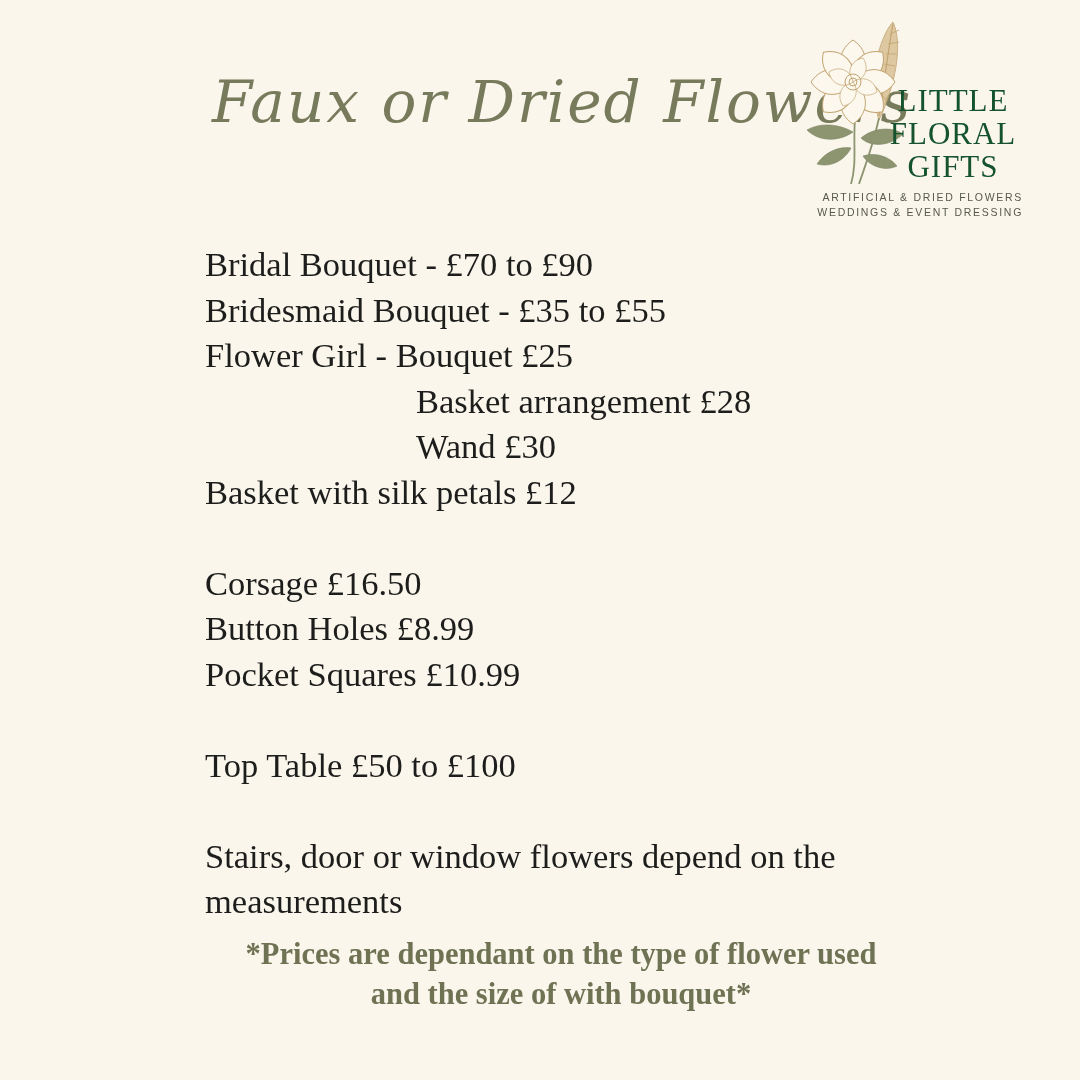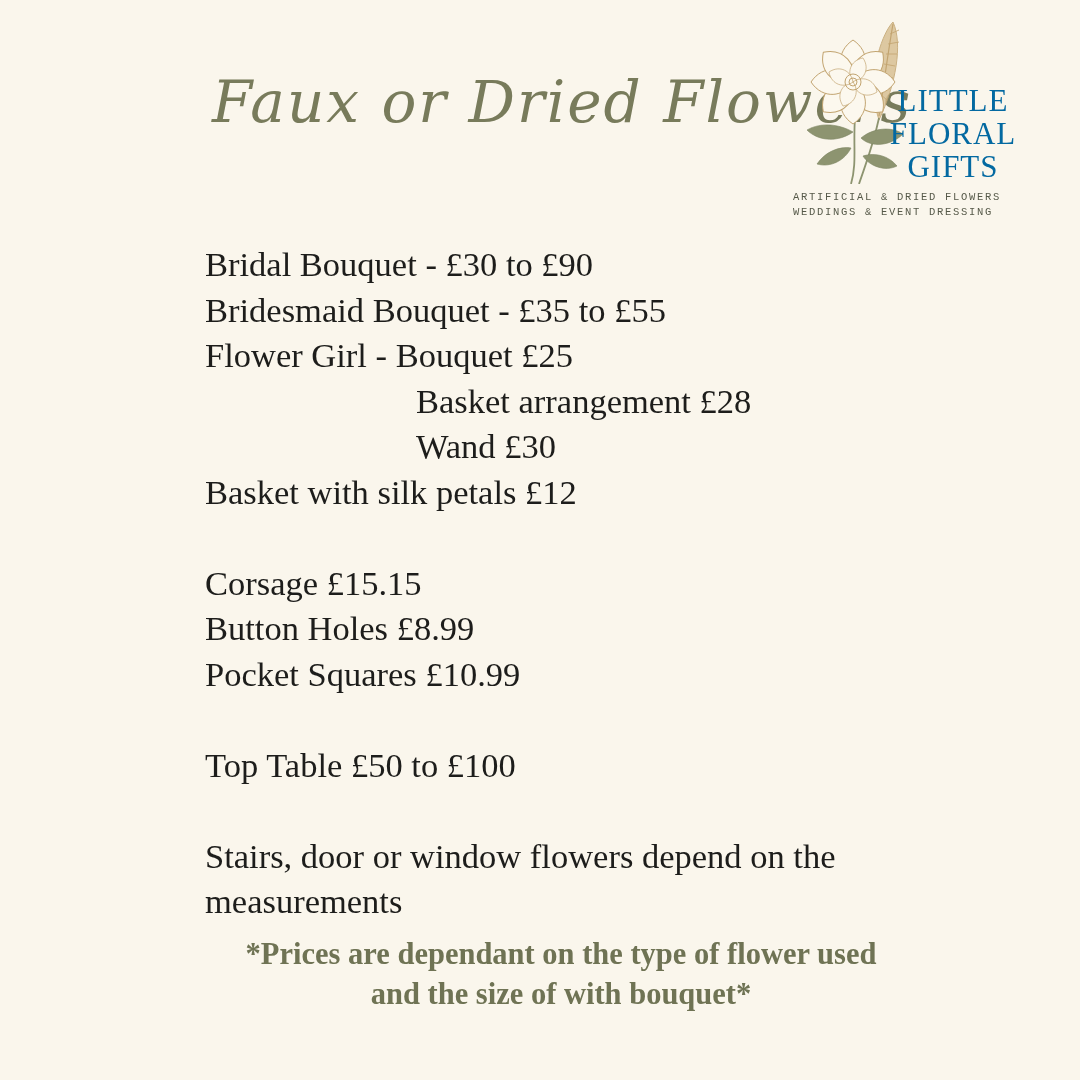--- a/index.html
+++ b/index.html
@@ -35,28 +35,28 @@
   .flower-svg{position:absolute;left:0;top:2px;width:142px;height:168px;}
   .logo-name{
     position:absolute;
     left:90px;top:70px;
     width:140px;
     text-align:center;
     font-family:"Liberation Serif", serif;
     font-size:31px;
     line-height:33px;
     letter-spacing:1px;
-    color:#0369a1;
+    color:#14532d;
   }
   .logo-tagline{
     position:absolute;
     left:0;top:176px;
     width:230px;
-    text-align:left;
-    font-family:Liberation Mono, monospace;
+    text-align:right;
+    font-family:Liberation Sans, sans-serif;
     font-size:10.5px;
     letter-spacing:1.7px;
     line-height:14.5px;
     color:#565949;
     white-space:nowrap;
   }
 
   
   .price-list{
     position:absolute;
@@ -142,28 +142,28 @@
         <div>GIFTS</div>
       </div>
     </div>
     <div class="logo-tagline">
       <div>ARTIFICIAL &amp; DRIED FLOWERS</div>
       <div>WEDDINGS &amp; EVENT DRESSING</div>
     </div>
   </div>
 
   <div class="price-list">
-    <div class="line">Bridal Bouquet - £30 to £90</div>
+    <div class="line">Bridal Bouquet - £70 to £90</div>
     <div class="line">Bridesmaid Bouquet - £35 to £55</div>
     <div class="line">Flower Girl - Bouquet £25</div>
     <div class="line indent">Basket arrangement £28</div>
     <div class="line indent">Wand £30</div>
     <div class="line">Basket with silk petals £12</div>
     <div class="gap"></div>
-    <div class="line">Corsage £15.15</div>
+    <div class="line">Corsage £16.50</div>
     <div class="line">Button Holes £8.99</div>
     <div class="line">Pocket Squares £10.99</div>
     <div class="gap"></div>
     <div class="line">Top Table £50 to £100</div>
     <div class="gap"></div>
     <div class="line wrap">Stairs, door or window flowers depend on the measurements</div>
   </div>
 
   <div class="footnote">*Prices are dependant on the type of flower used and the size of with bouquet*</div>
 

